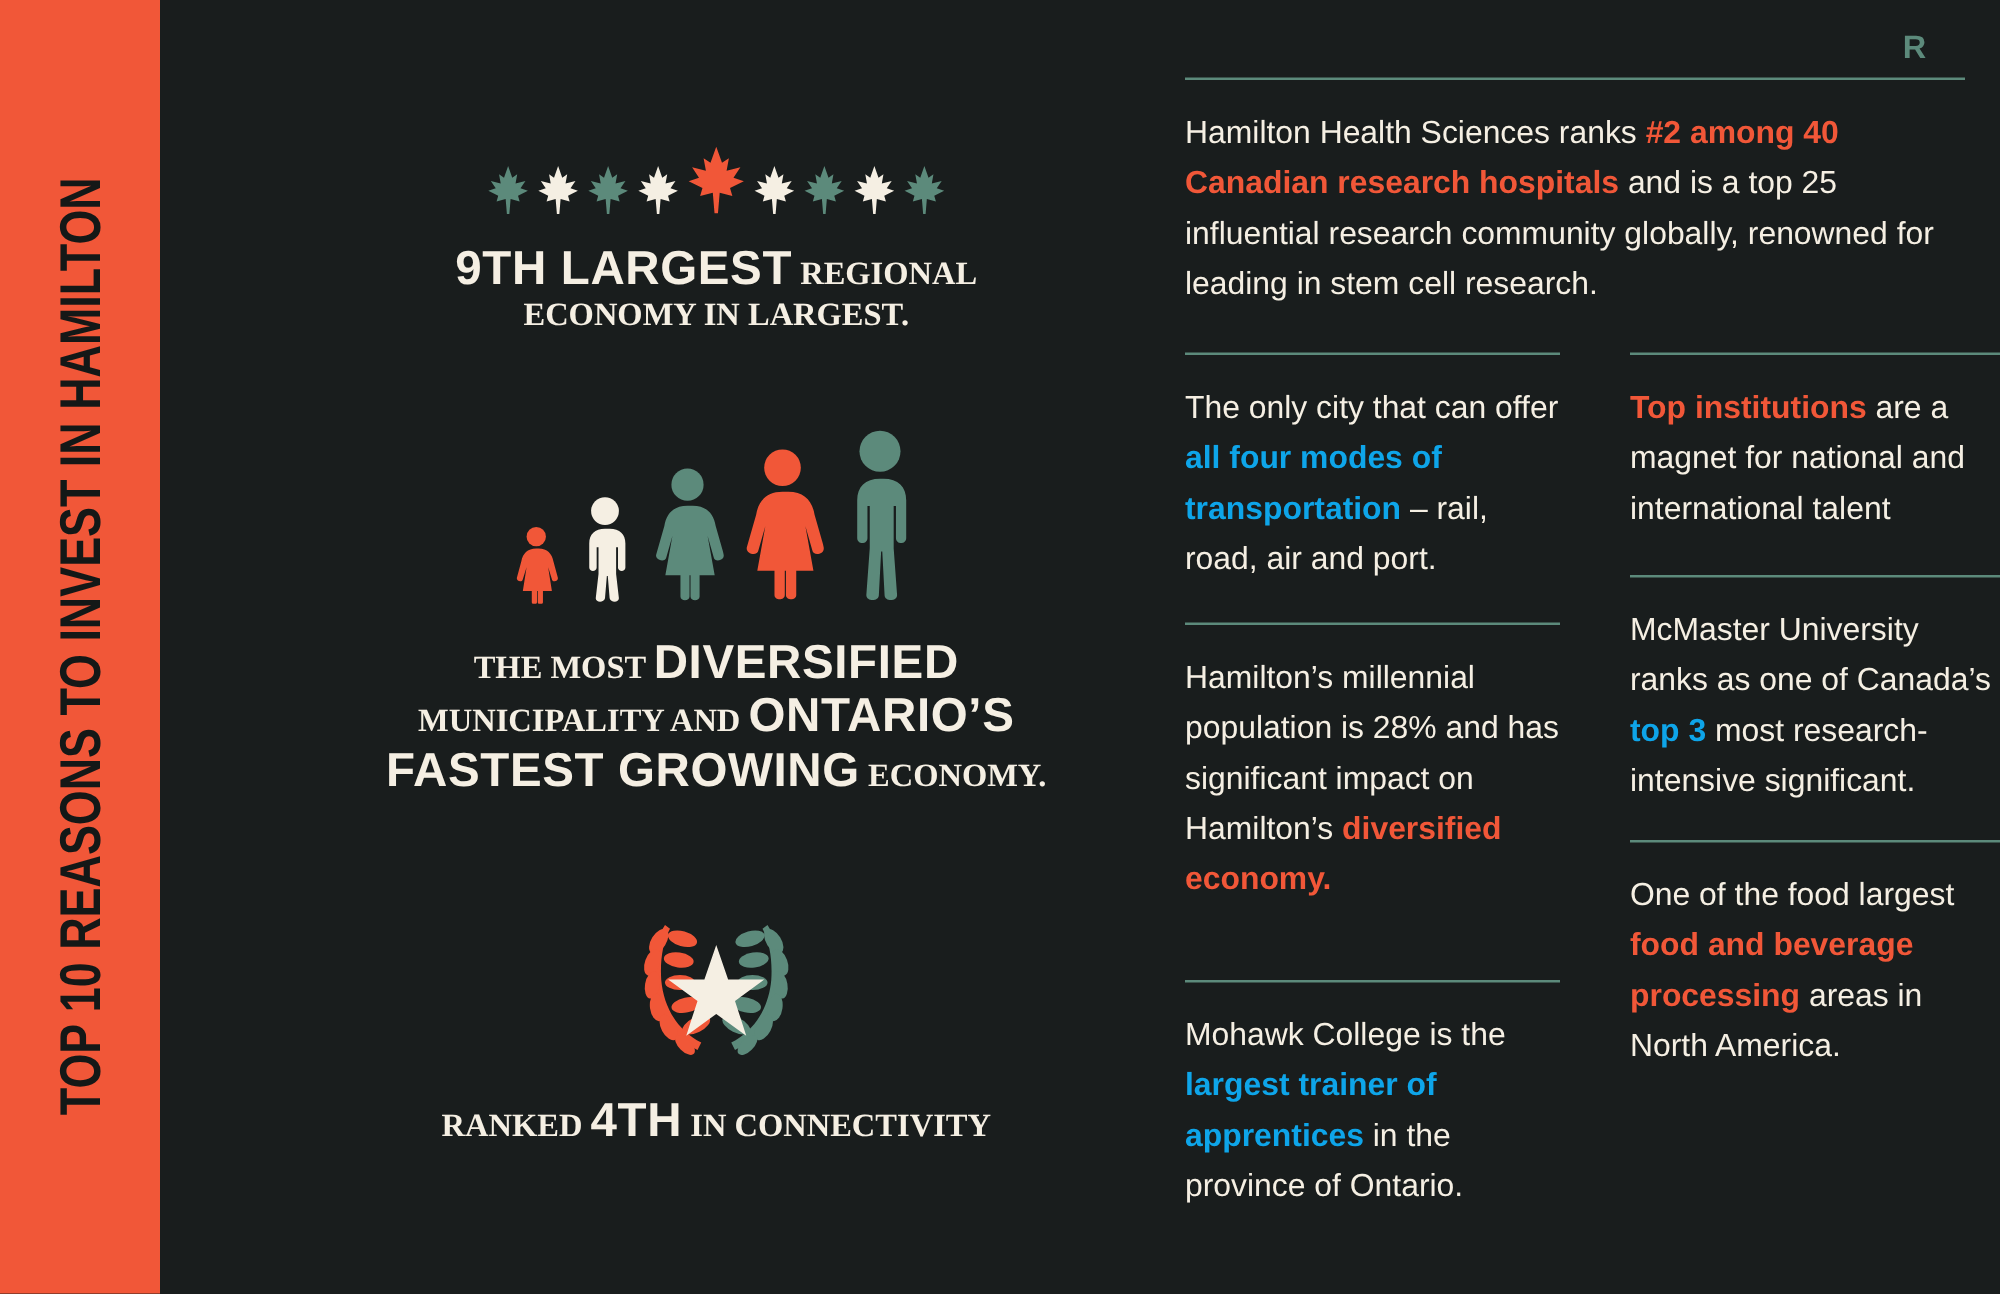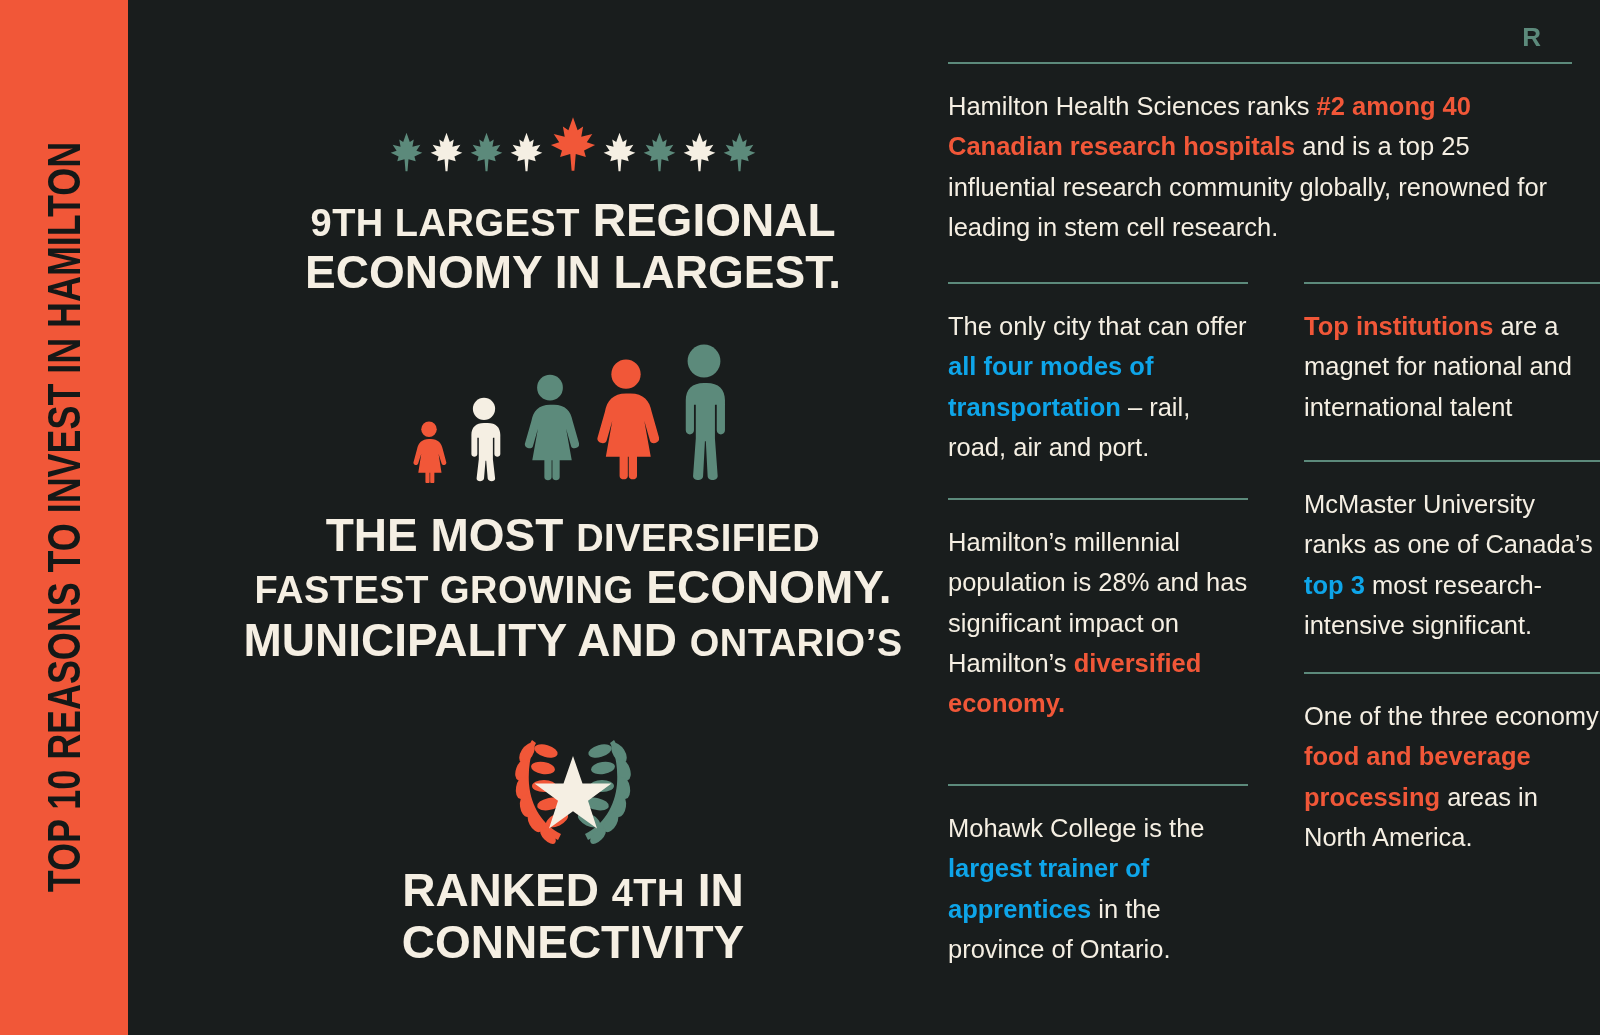--- a/index.html
+++ b/index.html
@@ -46,22 +46,22 @@
   #left-panel { position:absolute; left:100px; top:0; width:690px; height:1035px; }
 
   .stat-block { position:absolute; width:100%; text-align:center; }
   .stat-headline {
     color:#f5efe3;
     font-family:"Liberation Sans", sans-serif;
     font-weight:bold;
     line-height:1.14;
   }
   .wide   { font-size:38px; letter-spacing:0.5px;text-align:center; }
-  .narrow { font-family:Liberation Sans, sans-serif;
-            font-size:46px; letter-spacing:0px; }
+  .narrow { font-family:Liberation Serif, serif;
+            font-size:26px; letter-spacing:0px; }
 
   
   #leaf-row { display:flex; justify-content:center; align-items:flex-end; gap:7px; height:80px; }
   .leaf { display:block; }
 
   
   #people-row { display:flex; justify-content:center; align-items:flex-end; gap:14px; height:140px; }
 
   
   #wreath-row { display:flex; justify-content:center; align-items:center; height:130px; }
@@ -168,24 +168,24 @@
         <svg width="62" height="140" viewBox="0 0 68 152">
           <circle cx="34" cy="19" r="18" fill="#5c8a7b"></circle>
           <path fill="#5c8a7b" d="M34 43 c-13 0 -20 7 -20 19 v33 c0 6 9 6 9 0 v-28 h2 v37 l-3 41 c0 6 11 6 11 0 l2 -38 h1 l2 38 c0 6 11 6 11 0 l-3 -41 v-37 h2 v28 c0 6 9 6 9 0 v-33 c0 -12 -7 -19 -20 -19 Z"></path>
         </svg>
       </div>
       <div class="stat-headline" style="margin-top:26px;">
         <div>
           <span class="narrow">THE MOST </span><span class="wide">DIVERSIFIED</span>
         </div>
         <div>
+          <span class="narrow">MUNICIPALITY AND </span><span class="wide">ONTARIO’S</span>
+        </div>
+        <div>
           <span class="wide">FASTEST GROWING</span><span class="narrow"> ECONOMY.</span>
-        </div>
-        <div>
-          <span class="narrow">MUNICIPALITY AND </span><span class="wide">ONTARIO’S</span>
         </div>
       </div>
     </div>
 
     <div class="stat-block" style="top:722px;">
       <div id="wreath-row">
         <svg width="170" height="122" viewBox="0 0 170 122">
           <g fill="#f15738">
             <path d="M68 112 C40 100 24 74 26 44 C27 30 33 18 42 10 C40 26 42 40 48 52 C56 70 66 90 70 108 Z" opacity="0"></path>
             <path d="M44 14 C36 26 32 42 33 58 C35 84 49 104 70 114 l3 -6 C55 99 43 81 41 58 C40 43 42 28 48 17 Z"></path>
@@ -211,21 +211,21 @@
             <ellipse cx="114" cy="60" rx="12" ry="6" transform="rotate(0 114 60)"></ellipse>
             <ellipse cx="132" cy="80" rx="11" ry="6" transform="rotate(98 132 80)"></ellipse>
             <ellipse cx="109" cy="78" rx="12" ry="6" transform="rotate(12 109 78)"></ellipse>
             <ellipse cx="123" cy="96" rx="11" ry="6" transform="rotate(118 123 96)"></ellipse>
             <ellipse cx="101" cy="94" rx="12" ry="6" transform="rotate(26 101 94)"></ellipse>
             <ellipse cx="110" cy="110" rx="10" ry="5" transform="rotate(135 110 110)"></ellipse>
           </g>
           <path fill="#f5efe3" d="M85 30 l9.5 27.5 h29 l-23.5 17.2 l9 27.8 l-24 -17.3 l-24 17.3 l9 -27.8 l-23.5 -17.2 h29 Z"></path>
         </svg>
       </div>
-      <div class="stat-headline" style="margin-top:12px;">
+      <div class="stat-headline" style="margin-top:24px;">
         <div>
           <span class="narrow">RANKED </span><span class="wide">4TH</span><span class="narrow"> IN CONNECTIVITY</span>
         </div>
       </div>
     </div>
 
   </div>
 
   <div id="right-panel">
 
@@ -267,18 +267,18 @@
     <div class="card" id="card-right-2">
       <div class="rule"></div>
       <div class="body">
         <span>McMaster University ranks as one of Canada’s </span><span class="hl-teal">top 3</span><span> most research-intensive significant.</span>
       </div>
     </div>
 
     <div class="card" id="card-right-3">
       <div class="rule"></div>
       <div class="body">
-        <span>One of the three economy </span><span class="hl-orange">food and beverage processing</span><span> areas in North America.</span>
+        <span>One of the food largest </span><span class="hl-orange">food and beverage processing</span><span> areas in North America.</span>
       </div>
     </div>
 
   </div>
 </div>
 
 </body></html>

